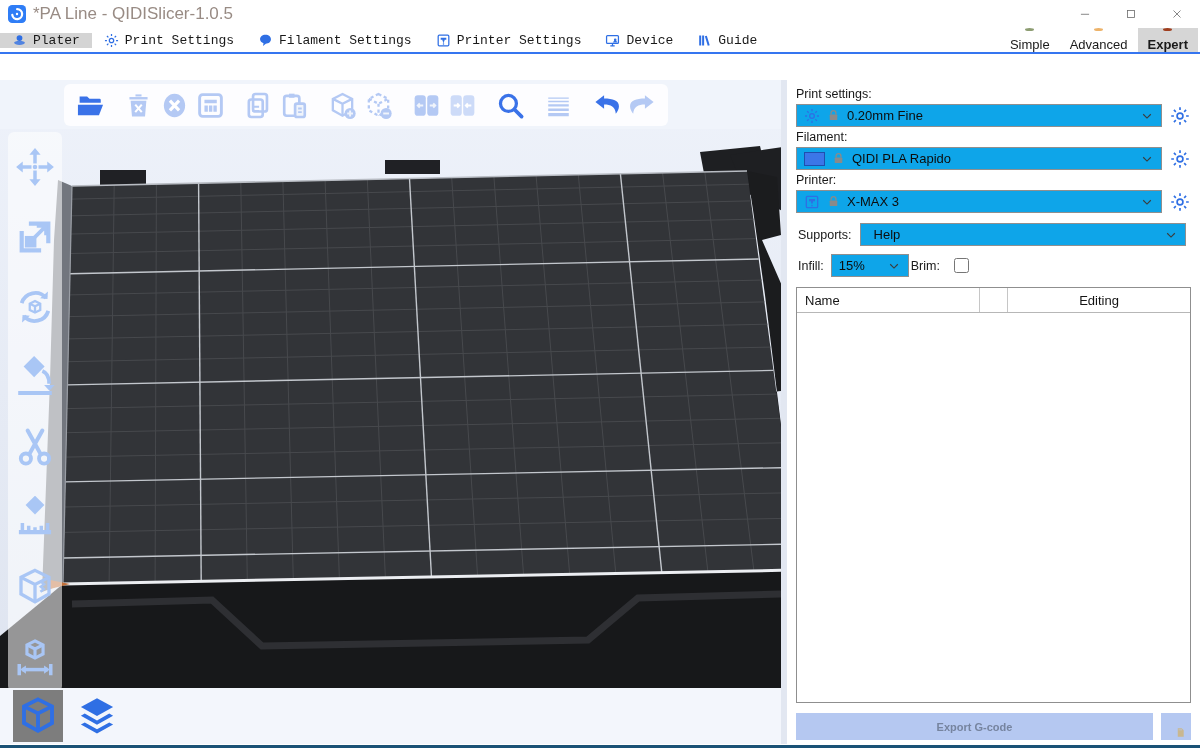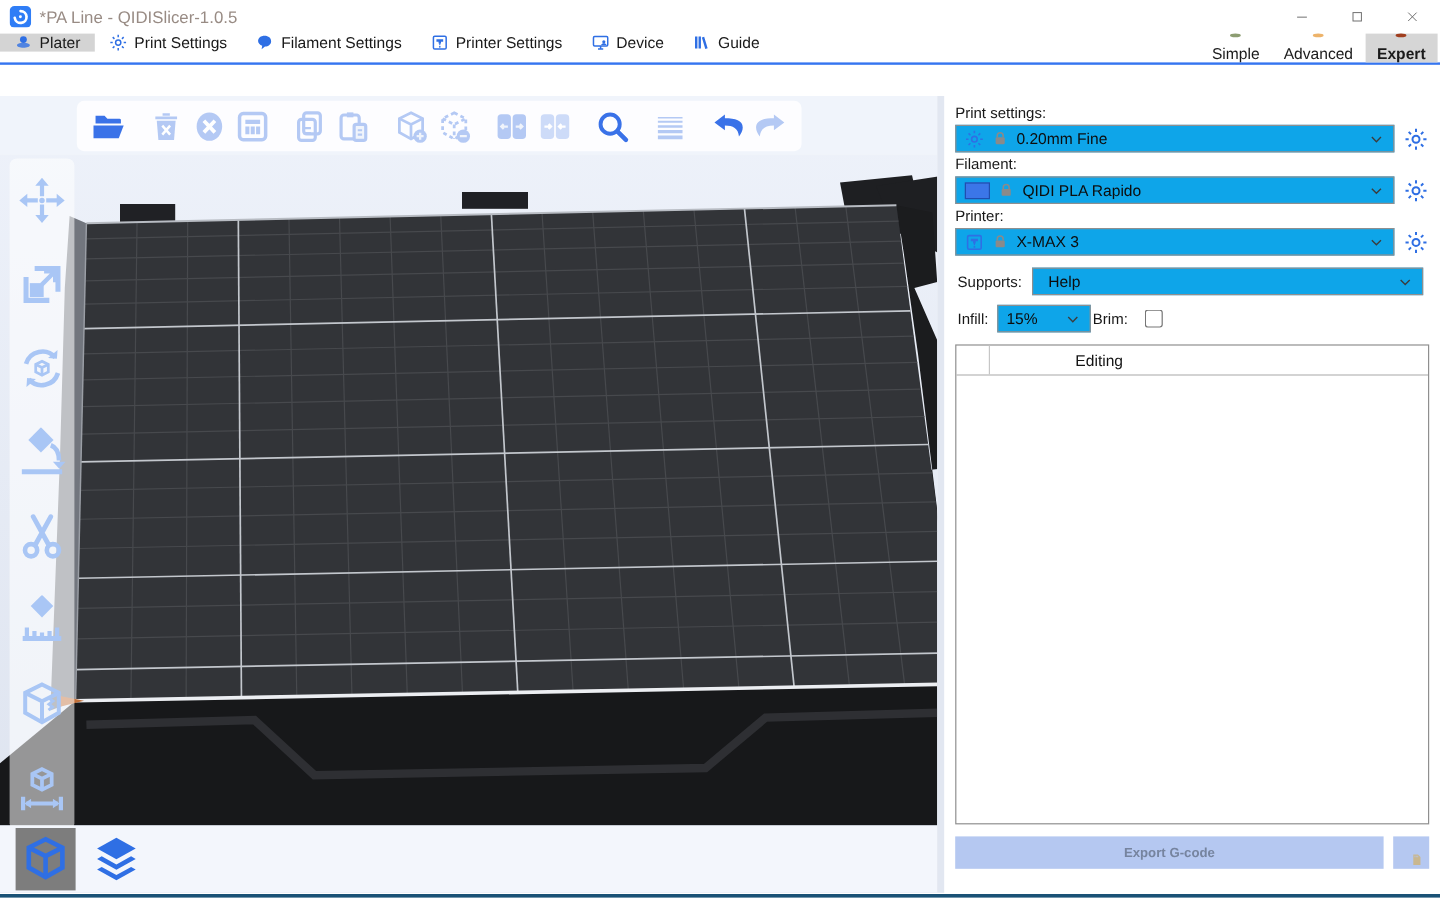--- a/index.html
+++ b/index.html
@@ -5,21 +5,21 @@
   * { margin:0; padding:0; box-sizing:border-box; }
   html,body { background:#e8e8e8; }
   #app {
     position:relative; width:1200px; height:750px; background:#ffffff;
     font-family:"Liberation Sans", sans-serif; overflow:hidden;
     -webkit-font-smoothing:antialiased;
   }
   
   .titlebar { height:28px; display:flex; align-items:center; background:#fff; }
   .app-logo { width:18px; height:18px; margin-left:8px; }
-  .title-text { margin-left:7px; font-size:14px; color:#988b84; }
+  .title-text { margin-left:7px; font-size:17px; color:#988b84; }
   .win-controls { margin-left:auto; display:flex; height:100%; }
   .wbtn { width:46px; height:100%; display:flex; align-items:center; justify-content:center; color:#6d6d6d; background:#fff; border:none; }
   .wbtn svg { width:14px; height:14px; }
   
   .menubar { height:24px; display:flex; align-items:center; padding-left:6px; background:#fff; }
   .menu-item { padding:3px 10px; font-size:13px; color:#3e3e3e; cursor:default; }
   
   .tabbar { height:26px; display:flex; align-items:stretch; background:#fff; border-bottom:2px solid #3575f0; }
   .tab { display:flex; align-items:center; gap:6px; padding:0 12px; font-size:13px; color:#191919; cursor:default; }
   .tab.active { background:#d4d4d4; }
@@ -41,21 +41,21 @@
   .tbtn.group { margin-left:13px; }
   .gizmobar { position:absolute; left:8px; top:52px; width:54px; height:560px; background:rgba(255,255,255,0.55); border-radius:6px; display:flex; flex-direction:column; align-items:center; justify-content:space-between; padding:12px 0; }
   .gbtn { width:46px; height:46px; display:flex; align-items:center; justify-content:center; background:transparent; border:none; }
   .gbtn svg { width:42px; height:42px; color:#a9c6f5; }
   .bottombar { position:absolute; left:0; bottom:0; width:100%; height:56px; background:#f3f6fc; display:flex; align-items:center; padding-left:13px; gap:9px; }
   .vbtn { width:50px; height:52px; display:flex; align-items:center; justify-content:center; background:transparent; border:none; }
   .vbtn.active { background:#7d7d7d; }
   .vbtn svg { width:42px; height:42px; color:#2f6fe4; }
   .splitter { width:6px; height:664px; background:#e2e7f1; }
   
-  .sidepanel { width:413px; height:664px; background:#fff; padding:4px 9px 20px 9px; display:flex; flex-direction:column;justify-content:space-between; }
+  .sidepanel { width:413px; height:664px; background:#fff; padding:4px 9px 4px 9px; display:flex; flex-direction:column;justify-content:space-between; }
   .plabel { font-size:12.5px; color:#181818; margin:3px 0 3px; }
   .combo-row { display:flex; align-items:center; gap:7px; }
   .combo { flex:1; height:23px; border:1px solid #8f8f8f; background:#0ea5e9; display:flex; align-items:center; gap:7px; padding:0 7px; cursor:default; }
   .combo .val { flex:1; font-size:13px; color:#0d0d0d; white-space:nowrap; overflow:hidden; }
   .ico { display:flex; align-items:center; }
   .ico-gear-sm svg { width:16px; height:16px; color:#2f6fe4; }
   .ico-printer-sm svg { width:16px; height:16px; color:#2f6fe4; }
   .ico-lock svg { width:13px; height:13px; color:#8a8a8a; }
   .ico-chev svg { width:14px; height:14px; color:#3c3c3c; }
   .swatch { width:21px; height:14px; border:1px solid #1f4fae; }
@@ -109,21 +109,21 @@
       <button class="wbtn">
           <svg viewBox="0 0 24 24" xmlns="http://www.w3.org/2000/svg">
             <path d="M6 6l12 12M18 6L6 18" stroke="currentColor" stroke-width="1.4"></path>
           </svg>
         </button>
     </div>
   </div>
 
 
   <div class="tabbar">
-    <div id="tabs" style="display:flex;align-items:flex-start;">
+    <div id="tabs" style="display:flex;align-items:center;font-family:Liberation Mono, monospace;">
         <div class="tab active">
           <span class="tab-icon">
             <svg viewBox="0 0 24 24" xmlns="http://www.w3.org/2000/svg">
               <circle cx="12" cy="8" r="4.6" fill="currentColor"></circle>
               <path d="M12 12.3c-5 0-8.6 1.6-8.6 3.3 0 1.9 3.9 3.4 8.6 3.4s8.6-1.5 8.6-3.4c0-1.7-3.6-3.3-8.6-3.3z" fill="currentColor" opacity="0.8"></path>
             </svg>
           </span>
           <span>Plater</span>
         </div>
         <div class="tab">
@@ -587,20 +587,21 @@
                 <path d="M5.5 9l6.5 6.5L18.5 9" fill="none" stroke="currentColor" stroke-width="2"></path>
               </svg>
             </span>
         </div>
         <span class="plabel brim-label">Brim:</span>
         <input type="checkbox" class="brim-check" id="brim-check" style="">
       </div>
 
       <div class="objtable">
         <div class="thead">
+          <div class="th th-name">Name</div>
           <div class="th th-mid"></div>
           <div class="th th-edit">Editing</div>
         </div>
         <div class="tbody"></div>
       </div>
 
       <div class="exportrow">
         <button class="export-main">Export G-code</button>
         <button class="export-side">
             <svg viewBox="0 0 24 24" xmlns="http://www.w3.org/2000/svg">

